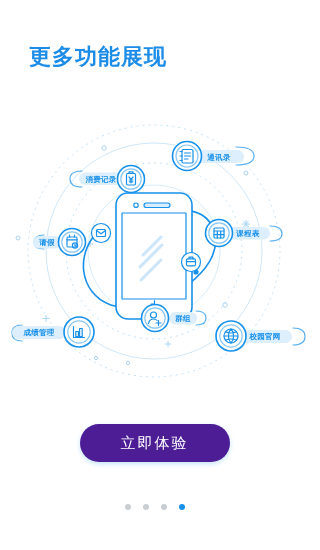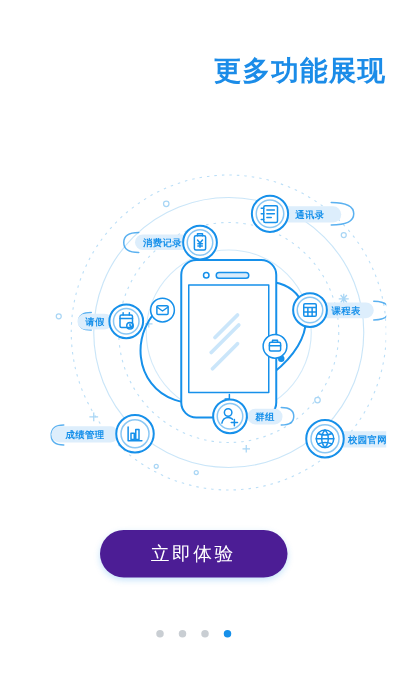--- a/index.html
+++ b/index.html
@@ -12,34 +12,34 @@
   .screen {
     position:relative;
     width:309px; height:550px;
     background:#ffffff;
   }
 
   
   .page-title {
     position:absolute;
     top:42px; left:0; right:0;
-    text-align:right;
+    text-align:left;
     font-size:22px;
     font-weight:bold;
     letter-spacing:1px;
     color:#1b8ce8;
     font-family:"DejaVu Sans", sans-serif;
     margin-left:29px;
   }
 
   
   .illustration {
     position:absolute;
-    left:0; top:130px;
-    width:309px; height:280px;padding-left:29px;
+    left:0; top:115px;
+    width:309px; height:280px;
   }
   .illustration svg { display:block; width:309px; height:280px; }
 
   
   .cta-button {
     position:absolute;
     left:50%; transform:translateX(-50%);
     top:424px;
     width:150px; height:38px;
     border:none; outline:none;

